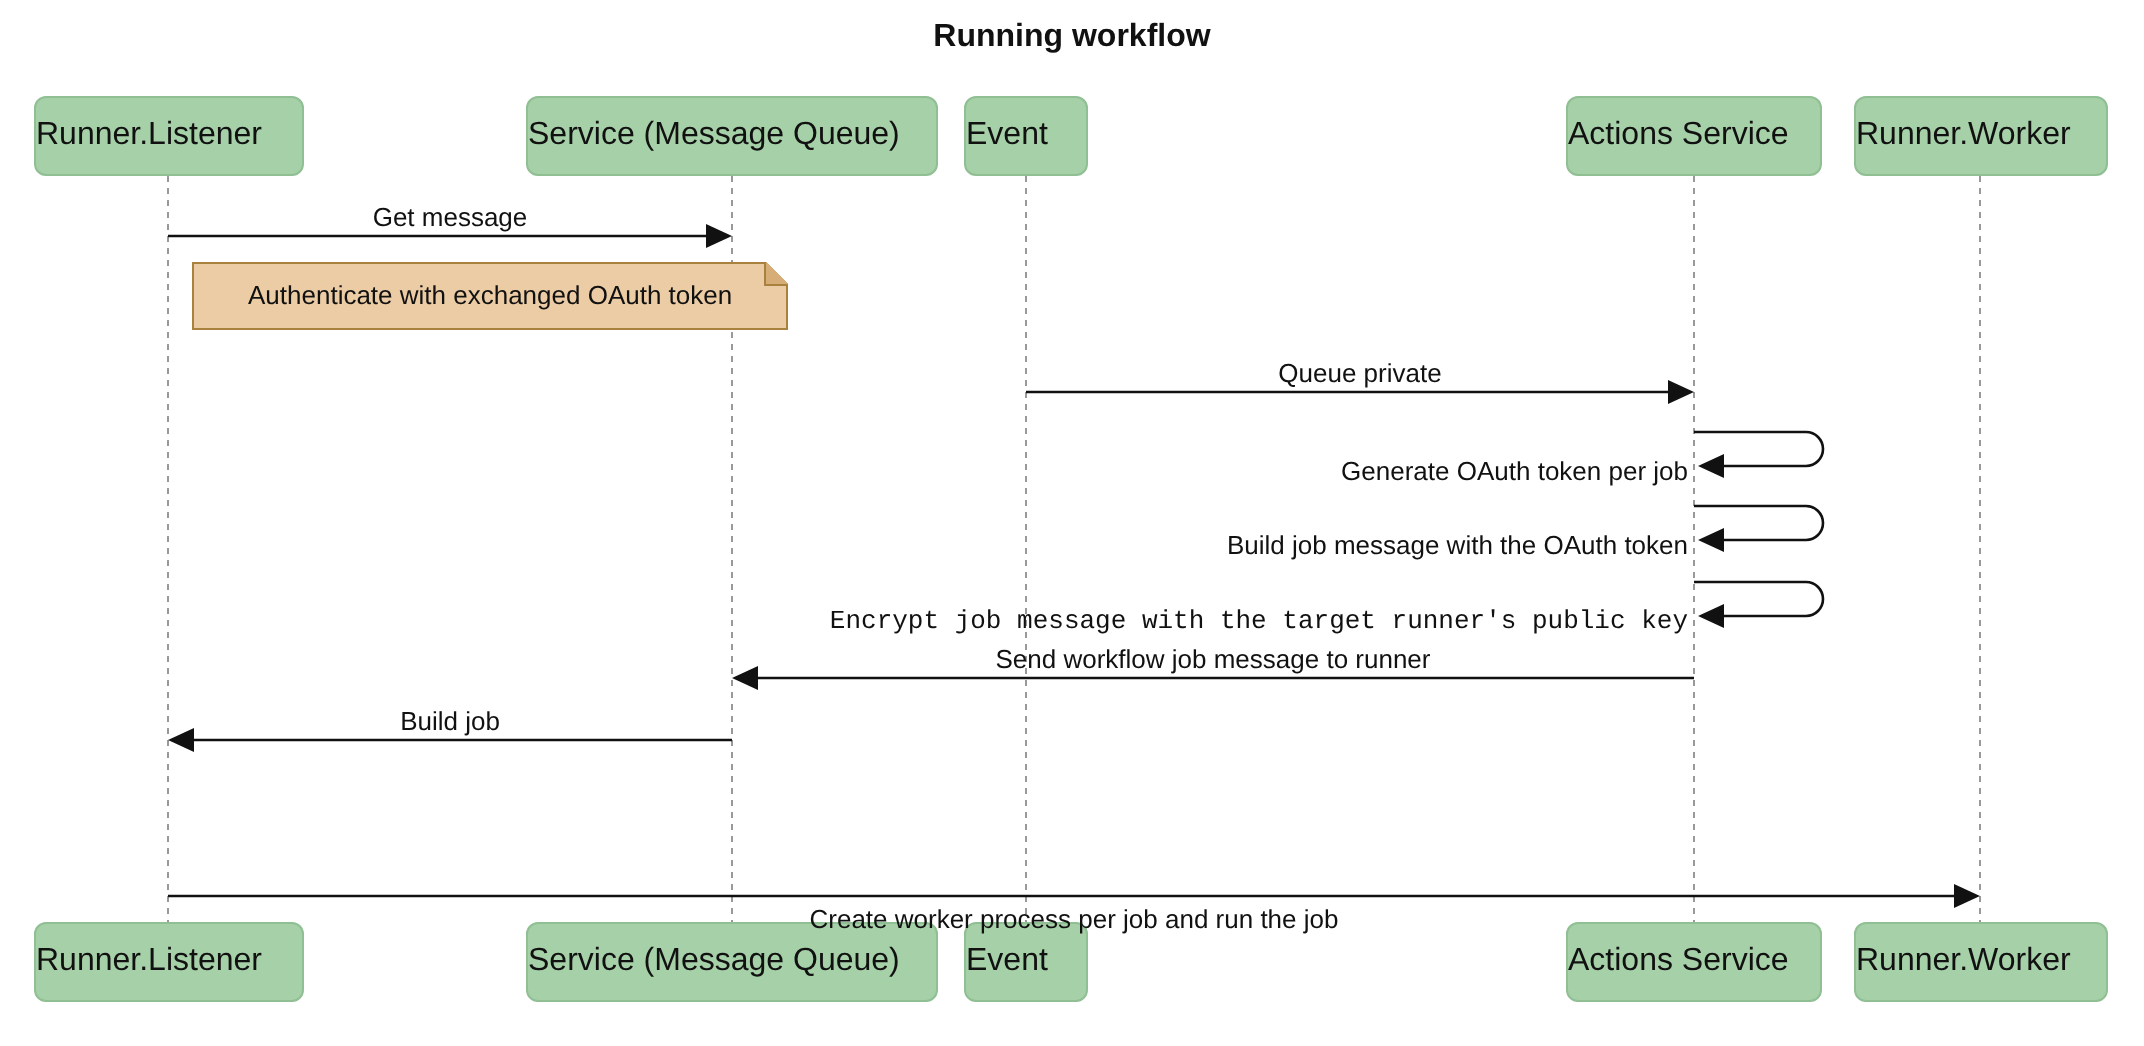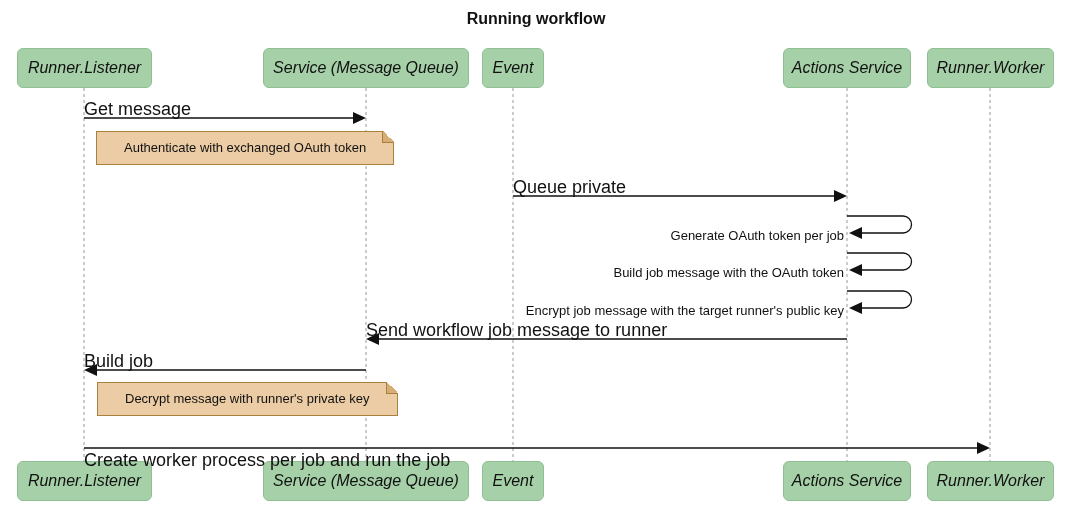--- a/index.html
+++ b/index.html
@@ -13,23 +13,23 @@
     --text:#111111;
   }
   html,body{margin:0;padding:0;background:#ffffff;}
   body{font-family:"Liberation Sans", sans-serif;color:var(--text);}
   .canvas{position:relative;width:1072px;height:523px;background:#ffffff;overflow:hidden;}
   .svg-layer{position:absolute;left:0;top:0;width:1072px;height:523px;}
   .title{position:absolute;left:0;top:10px;width:1072px;text-align:center;
          font-size:16px;font-weight:bold;}
   .actor{position:absolute;height:40px;border-radius:6px;
          background:var(--actor-fill);border:1px solid var(--actor-border);
-         display:flex;align-items:center;justify-content:center;
-         font-size:16px;box-sizing:border-box;font-style:italic;}
-  .msg-label{position:absolute;font-size:18px;line-height:16px;
+         display:flex;align-items:center;justify-content:flex-start;
+         font-size:16px;box-sizing:border-box;}
+  .msg-label{position:absolute;font-size:13px;line-height:16px;text-align:center;
              white-space:nowrap;}
   .self-label{position:absolute;font-size:13px;line-height:16px;text-align:right;
               white-space:nowrap;margin-top:20px;}
   .note{position:absolute;background:var(--note-fill);border:1px solid var(--note-border);
         font-size:13px;line-height:16px;padding:8px 27px;white-space:nowrap;
         text-align:center;}
   .note-fold{position:absolute;top:-1px;right:-1px;width:12px;height:12px;
         background:linear-gradient(to bottom left,#ffffff 0 50%,var(--note-fold) 50% 100%);
         border-left:1px solid var(--note-border);border-bottom:1px solid var(--note-border);
         box-sizing:border-box;}
@@ -106,27 +106,23 @@
     <span>Actions Service</span>
   </div>
   <div class="actor" style="left:927px;top:461px;width:127px;">
     <span>Runner.Worker</span>
   </div>
 
   <div class="msg-label" style="left:84px;width:282px;top:101px;">Get message</div>
   <div class="msg-label" style="left:513px;width:334px;top:179px;">Queue private</div>
   <div class="self-label" style="right:228px;top:208px;">Generate OAuth token per job</div>
   <div class="self-label" style="right:228px;top:245px;text-align:right;">Build job message with the OAuth token</div>
-  <div class="self-label" style="right:228px;top:283px;">Encrypt job message with the target runner's public key</div>
+  <div class="self-label" style="right:228px;top:283px;font-family:Liberation Mono, monospace;">Encrypt job message with the target runner's public key</div>
   <div class="msg-label" style="left:366px;width:481px;top:322px;">Send workflow job message to runner</div>
   <div class="msg-label" style="left:84px;width:282px;top:353px;">Build job</div>
   <div class="msg-label" style="left:84px;width:906px;top:452px;">Create worker process per job and run the job</div>
 
   <div class="note" style="left:96px;top:131px;">
     <span>Authenticate with exchanged OAuth token</span>
     <div class="note-fold"></div>
   </div>
-  <div class="note" style="left:97px;top:382px;">
-    <span>Decrypt message with runner's private key</span>
-    <div class="note-fold"></div>
-  </div>
 
 </div>
 
 </body></html>

